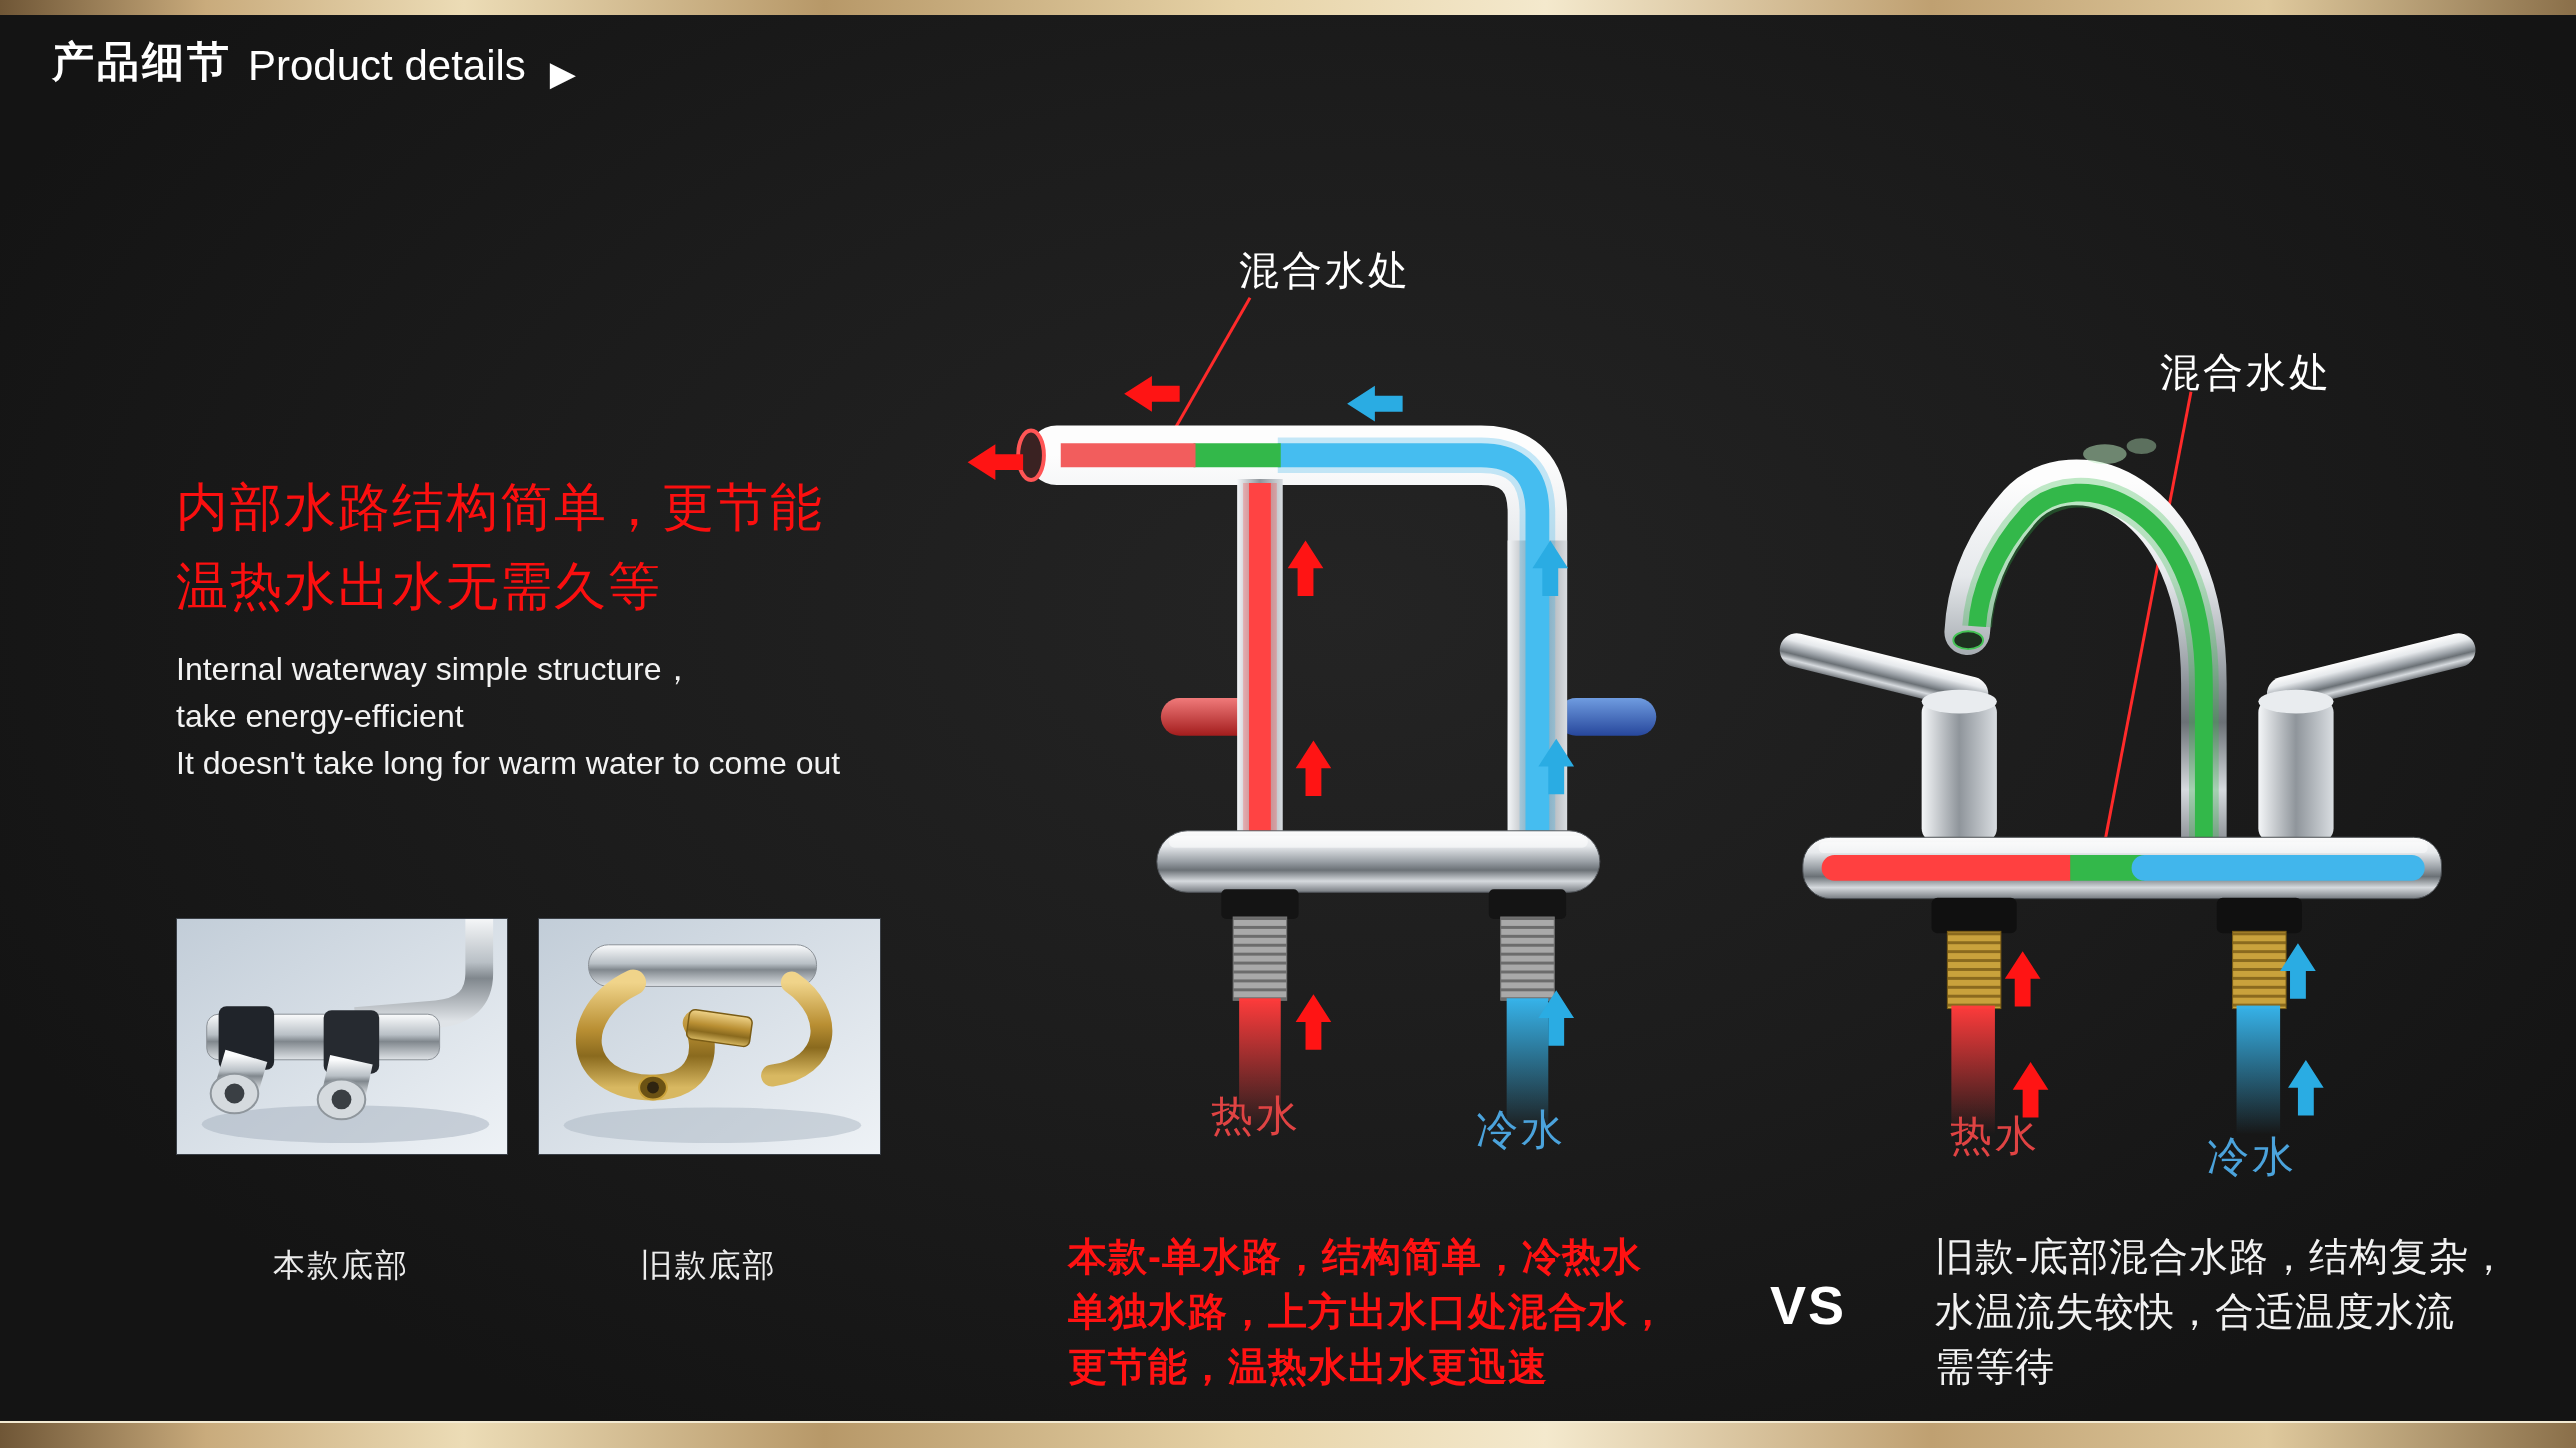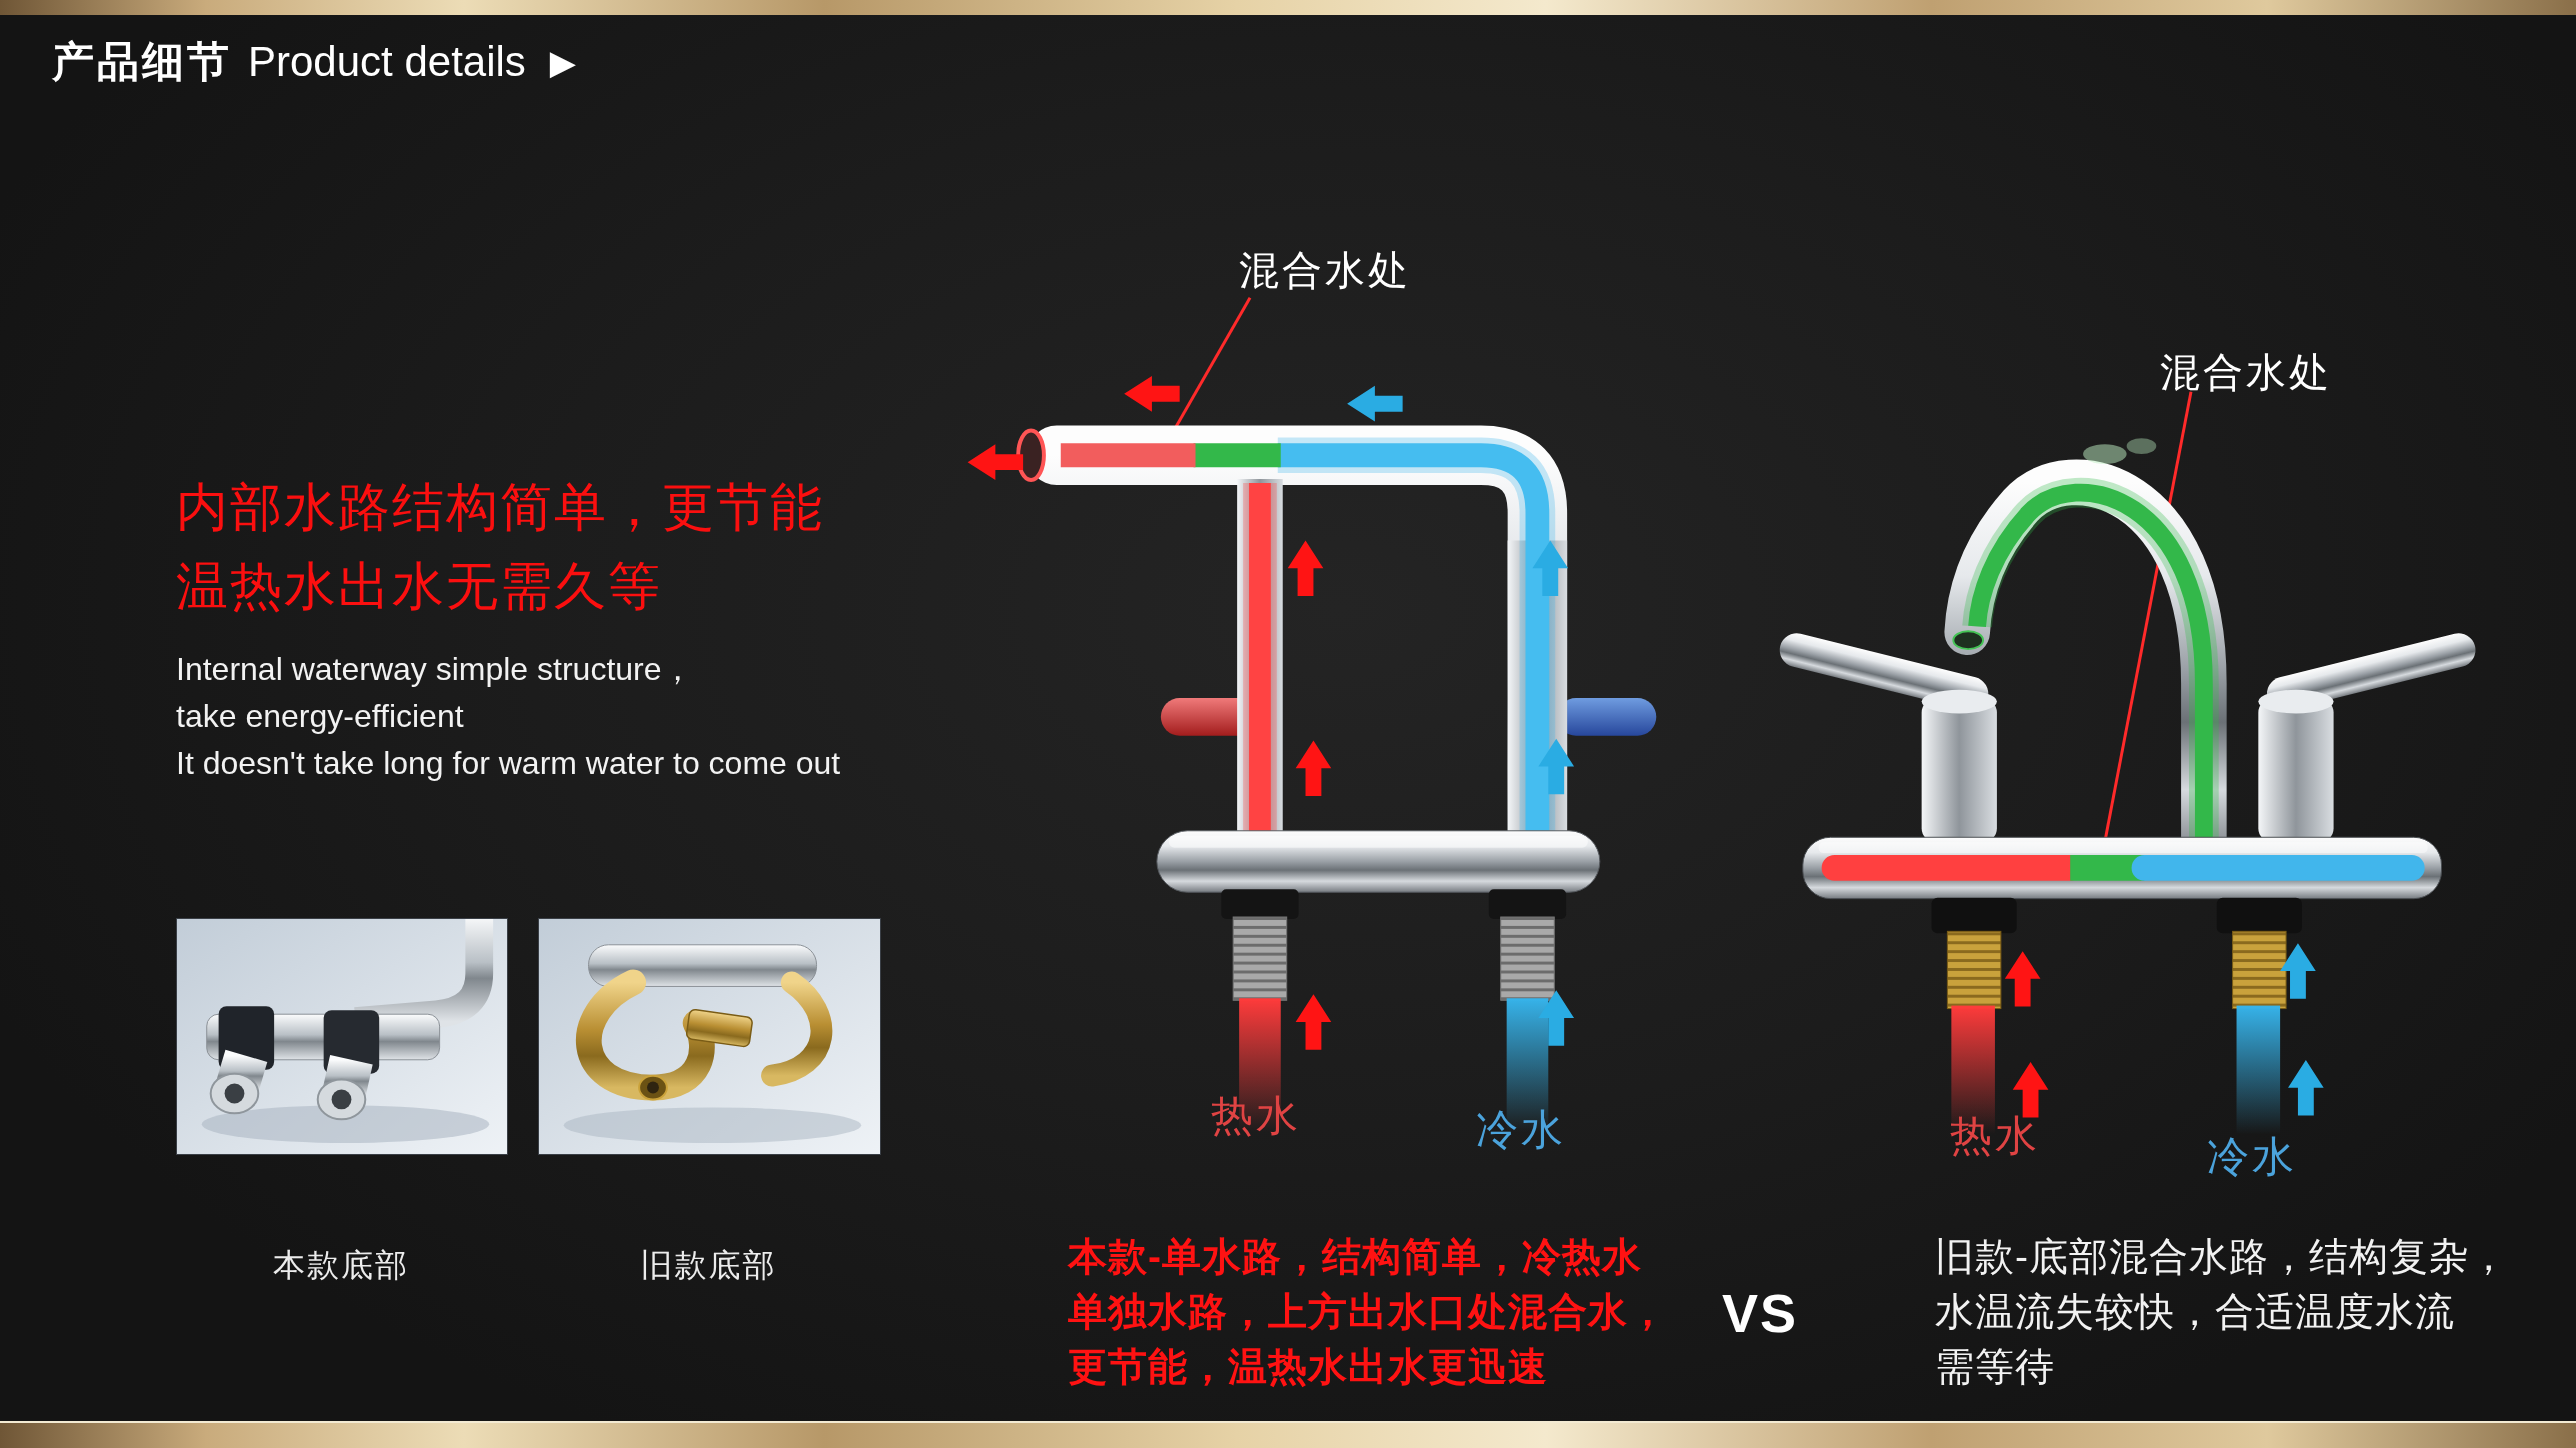--- a/index.html
+++ b/index.html
@@ -8,21 +8,21 @@
     background: radial-gradient(1486px 941px at 52% 42%, #242424 0%, #1c1c1c 55%, #141414 100%);
     font-family:"Liberation Sans","DejaVu Sans",sans-serif;
   }
   .gold-bar {
     position:absolute; left:0; right:0;
     background:linear-gradient(90deg,#6f5636 0%,#c9ab7c 8%,#ecdcb6 18%,#b79868 32%,#e6d2a6 48%,#f4e9cd 60%,#bfa071 75%,#dfc99d 88%,#8a6f49 100%);
   }
   .gold-top { top:0; height:15px; }
   .gold-bottom { bottom:0; height:26px; border-top:2px solid #f3ead2; }
 
-  .header { position:absolute; left:52px; top:34px; display:flex; align-items:center; gap:16px; color:#ffffff; font-size:42px; }
+  .header { position:absolute; left:52px; top:34px; display:flex; align-items:flex-end; gap:16px; color:#ffffff; font-size:42px; }
   .header .zh { font-weight:700; letter-spacing:3px; }
   .header .en { font-weight:400; }
   .header .play { font-size:34px; margin-left:8px; line-height:1; }
 
   .intro-heading { position:absolute; left:176px; top:468px; color:#fb0f0f; font-size:52px; line-height:79px; font-weight:500; letter-spacing:2px; }
   .intro-body { position:absolute; left:176px; top:646px; color:#f2f2f2; font-size:32px; line-height:47px; font-weight:400; }
 
   .photo { position:absolute; top:918px; height:235px; border:1px solid #3a3f46; background:#c9d3dd; }
   .photo svg { display:block; width:100%; height:100%; }
   #photo1 { left:176px; width:330px; }
@@ -43,21 +43,21 @@
   .flow-label { position:absolute; font-size:42px; letter-spacing:3px; }
   .flow-hot  { color:#e04343; }
   .flow-cold { color:#4ba3dc; }
   #hot-center  { left:1211px; top:1088px; }
   #cold-center { left:1476px; top:1102px; }
   #hot-right   { left:1950px; top:1108px; }
   #cold-right  { left:2207px; top:1129px; }
 
   .caption-red { position:absolute; left:1068px; top:1229px; color:#ff1212; font-size:39px; line-height:55px; font-weight:600; letter-spacing:1px; }
   .caption-white { position:absolute; left:1935px; top:1229px; color:#f2f2f2; font-size:39px; line-height:55px; letter-spacing:1px; }
-  .vs { position:absolute; left:1722px; top:1274px; color:#ffffff; font-size:54px; font-weight:700; letter-spacing:2px;margin-top:8px; }
+  .vs { position:absolute; left:1770px; top:1274px; color:#ffffff; font-size:54px; font-weight:700; letter-spacing:2px; }
 </style>
 </head>
 <body>
 
 <div class="page">
 
   <div class="gold-bar gold-top"></div>
   <div class="gold-bar gold-bottom"></div>
 
   <div class="header">

